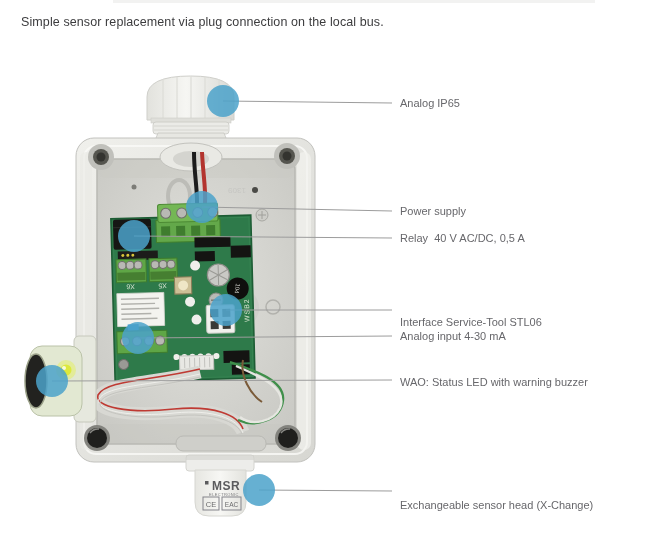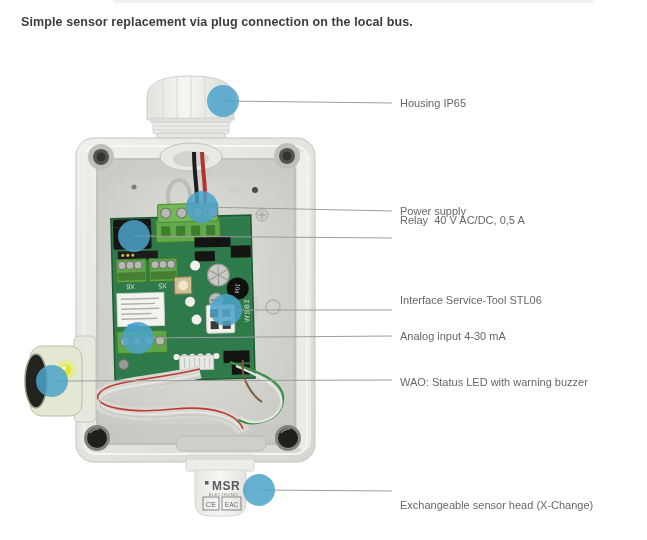--- a/index.html
+++ b/index.html
@@ -3,21 +3,21 @@
 <meta charset="utf-8">
 <style>
   html,body{margin:0;padding:0;}
   body{
     width:647px;height:540px;position:relative;background:#ffffff;
     font-family:"Liberation Sans",sans-serif;overflow:hidden;
   }
   .top-strip{position:absolute;left:113px;top:0;width:482px;height:3px;background:#f2f2f1;}
   .page-title{
     position:absolute;left:21px;top:15px;width:560px;
-    font-size:12.5px;font-weight:bold;color:#3c3c3e;letter-spacing:0.1px;
+    font-size:12.5px;font-weight:normal;color:#3c3c3e;letter-spacing:0.1px;
   }
   .diagram-svg{position:absolute;left:0;top:0;}
   .callout-label{
     position:absolute;left:400px;height:16px;line-height:16px;
     font-size:11px;color:#67676b;white-space:pre;
   }
 </style>
 </head>
 <body>
 
@@ -258,19 +258,19 @@
     <circle cx="223" cy="101" r="16"></circle>
     <circle cx="202" cy="207" r="16"></circle>
     <circle cx="134" cy="236" r="16"></circle>
     <circle cx="226" cy="310" r="16"></circle>
     <circle cx="138" cy="338" r="16"></circle>
     <circle cx="52" cy="381" r="16"></circle>
     <circle cx="259" cy="490" r="16"></circle>
   </g>
 </svg>
 
-<div class="callout-label" style="top:95px">Housing IP65</div>
+<div class="callout-label" style="top:95px">Analog IP65</div>
 <div class="callout-label" style="top:203px">Power supply</div>
-<div class="callout-label" style="top:212px">Relay  40 V AC/DC, 0,5 A</div>
-<div class="callout-label" style="top:292px">Interface Service-Tool STL06</div>
+<div class="callout-label" style="top:230px">Relay  40 V AC/DC, 0,5 A</div>
+<div class="callout-label" style="top:314px">Interface Service-Tool STL06</div>
 <div class="callout-label" style="top:328px">Analog input 4-30 mA</div>
 <div class="callout-label" style="top:374px">WAO: Status LED with warning buzzer</div>
 <div class="callout-label" style="top:497px">Exchangeable sensor head (X-Change)</div>
 
 </body></html>

